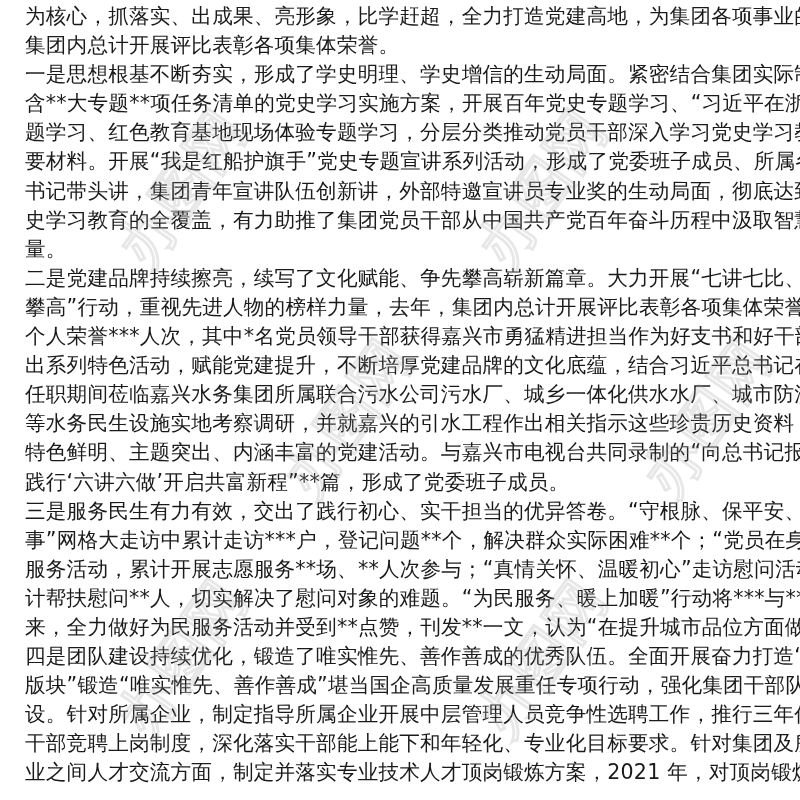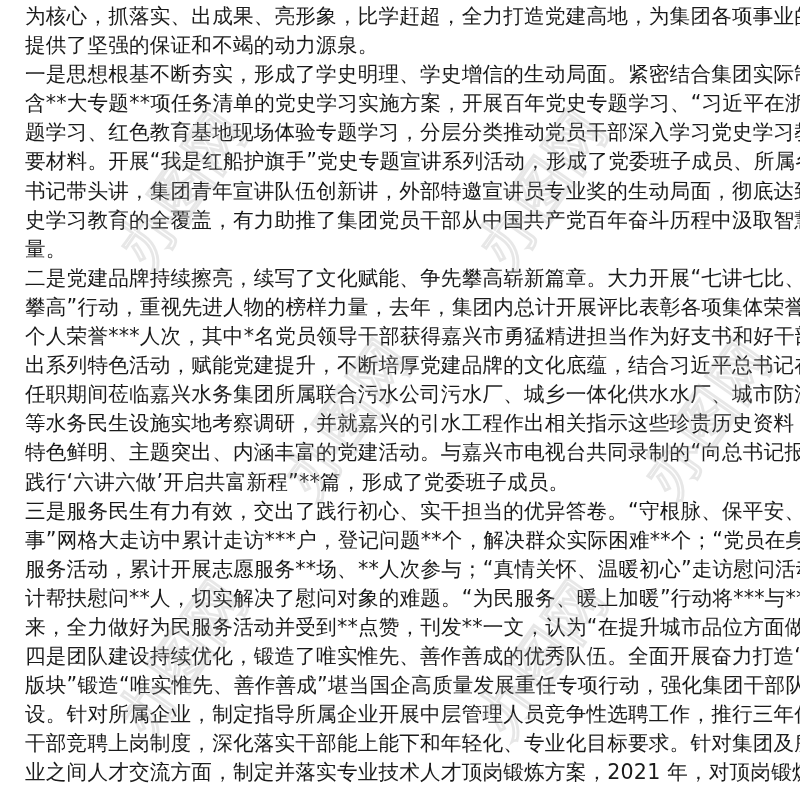--- a/index.html
+++ b/index.html
@@ -50,21 +50,21 @@
     font-weight: bold;
     -webkit-text-stroke: 1px rgba(160,160,160,0.25);
     color: transparent;
   }
 </style>
 </head>
 <body>
 
 <div class="page" id="doc">
     <span class="line">为核心，抓落实、出成果、亮形象，比学赶超，全力打造党建高地，为集团各项事业的发展</span>
-    <span class="line last">提供了坚强的保证和不竭的动力源泉。</span>
+    <span class="line last">集团内总计开展评比表彰各项集体荣誉。</span>
     <span class="line">一是思想根基不断夯实，形成了学史明理、学史增信的生动局面。紧密结合集团实际制定包</span>
     <span class="line">含**大专题**项任务清单的党史学习实施方案，开展百年党史专题学习、“习近平在浙江”专</span>
     <span class="line">题学习、红色教育基地现场体验专题学习，分层分类推动党员干部深入学习党史学习教育重</span>
     <span class="line">要材料。开展“我是红船护旗手”党史专题宣讲系列活动，形成了党委班子成员、所属各支部</span>
     <span class="line">书记带头讲，集团青年宣讲队伍创新讲，外部特邀宣讲员专业奖的生动局面，彻底达到了党</span>
     <span class="line">史学习教育的全覆盖，有力助推了集团党员干部从中国共产党百年奋斗历程中汲取智慧和力</span>
     <span class="line last">量。</span>
     <span class="line">二是党建品牌持续擦亮，续写了文化赋能、争先攀高崭新篇章。大力开展“七讲七比、争先</span>
     <span class="line">攀高”行动，重视先进人物的榜样力量，去年，集团内总计开展评比表彰各项集体荣誉**项、</span>
     <span class="line">个人荣誉***人次，其中*名党员领导干部获得嘉兴市勇猛精进担当作为好支书和好干部。突</span>

